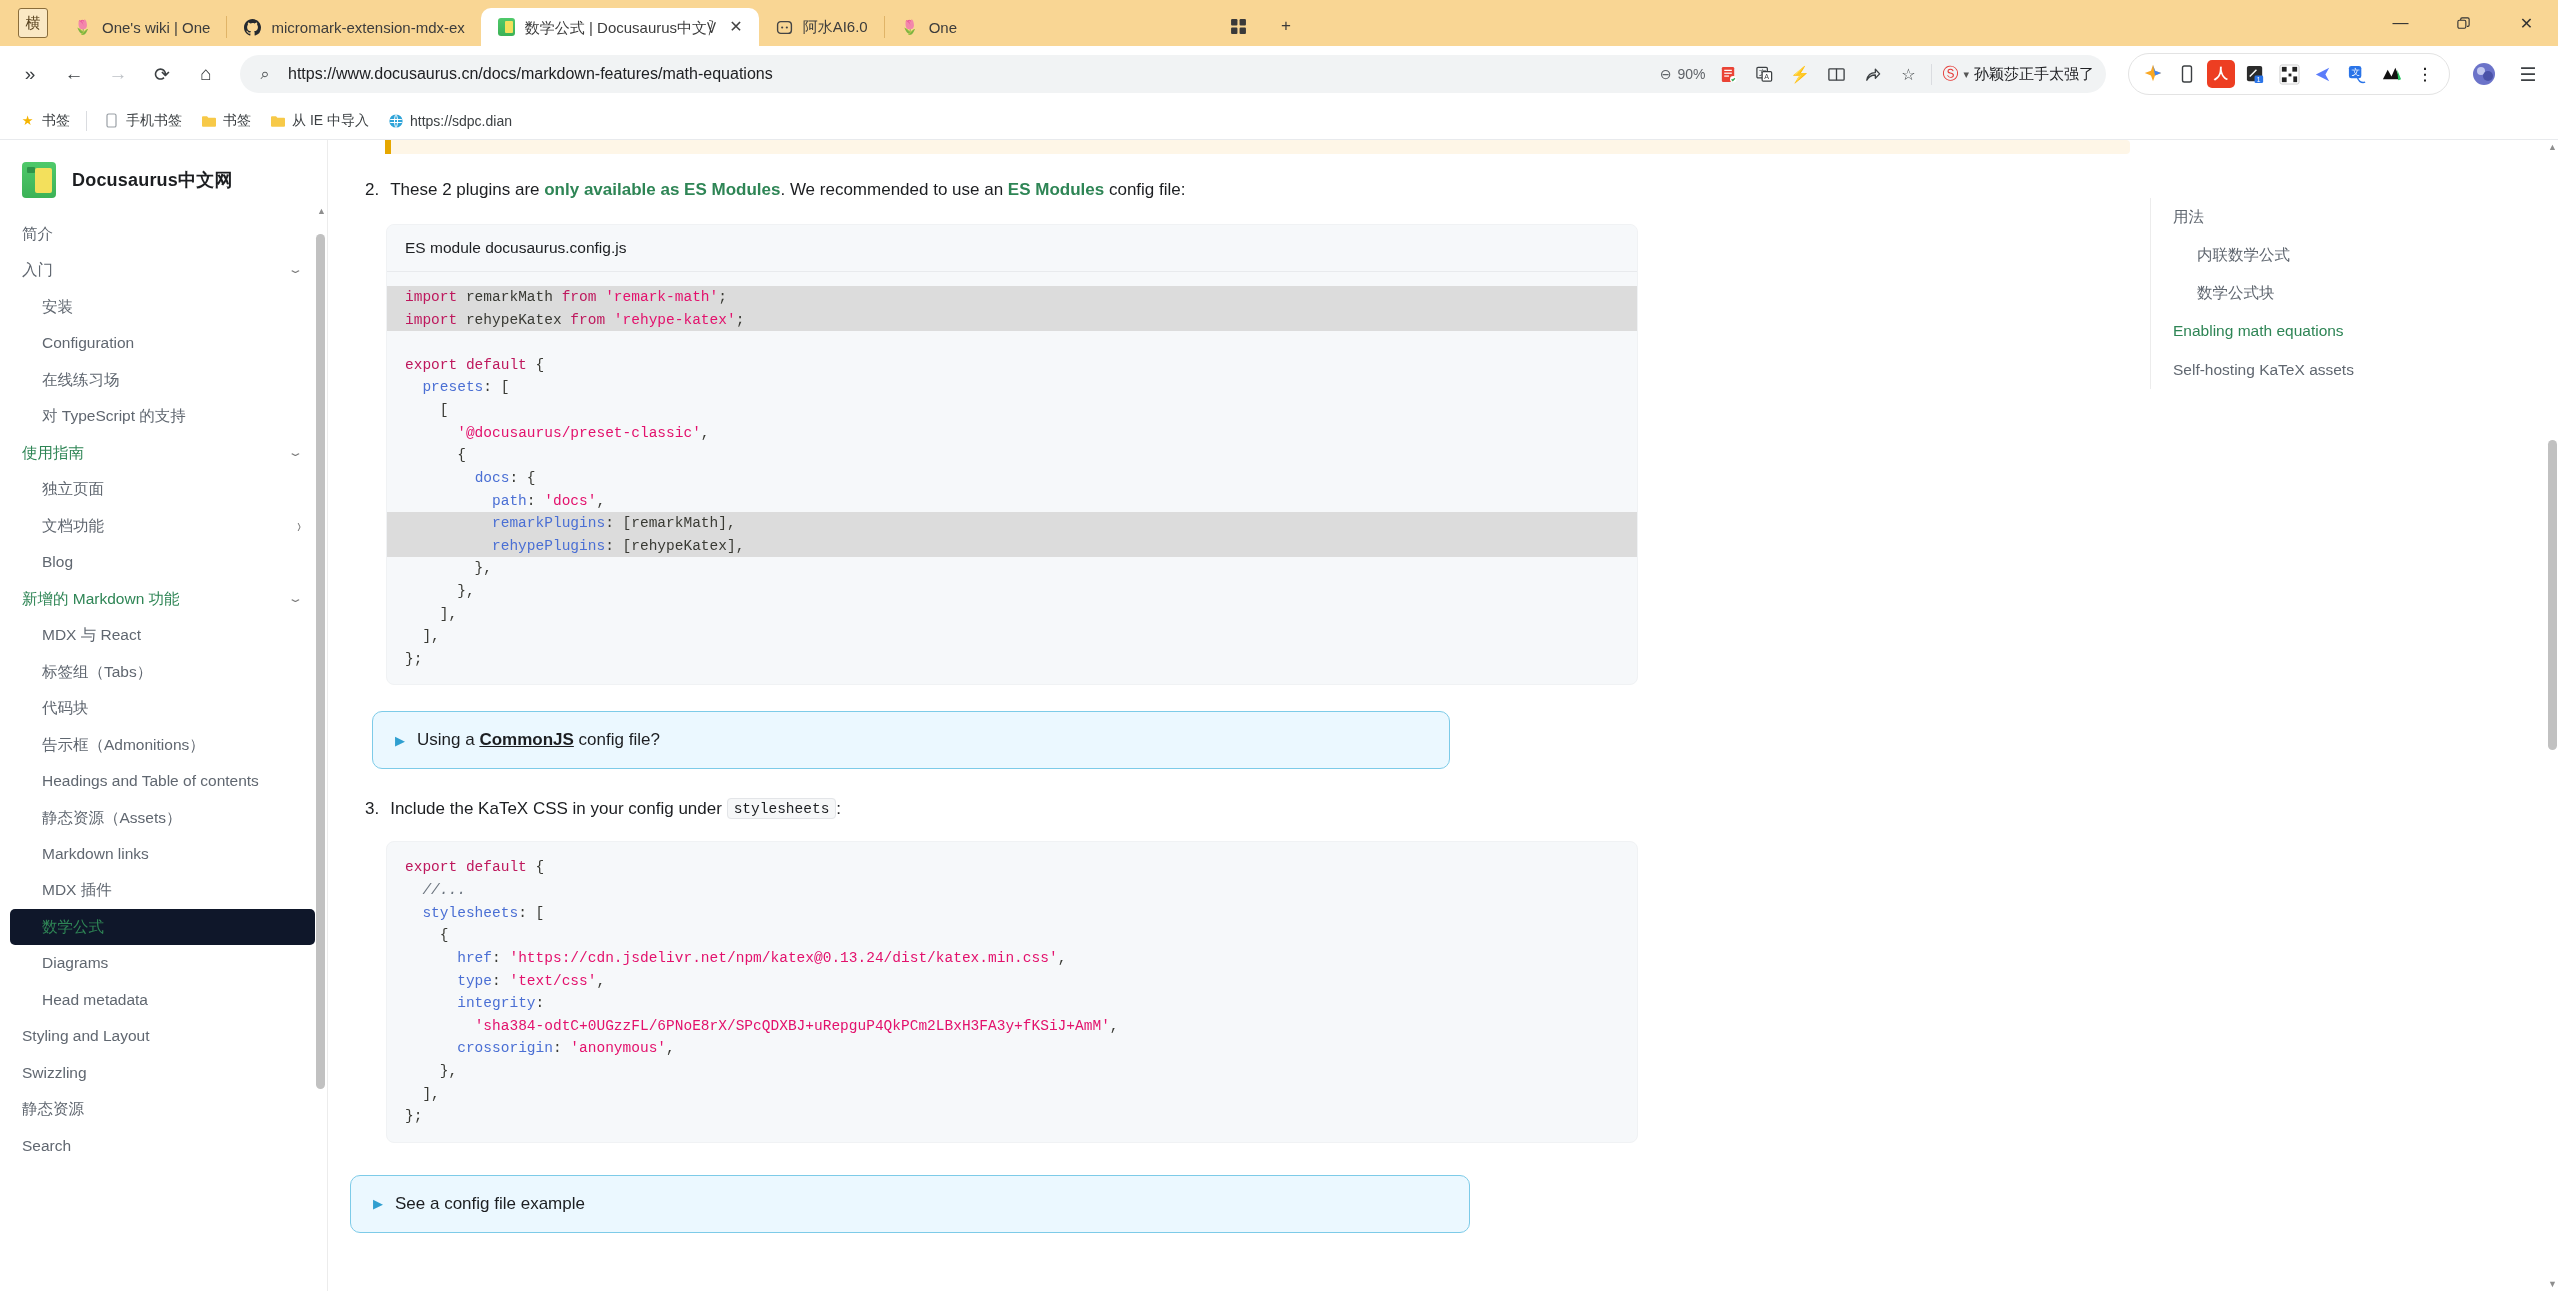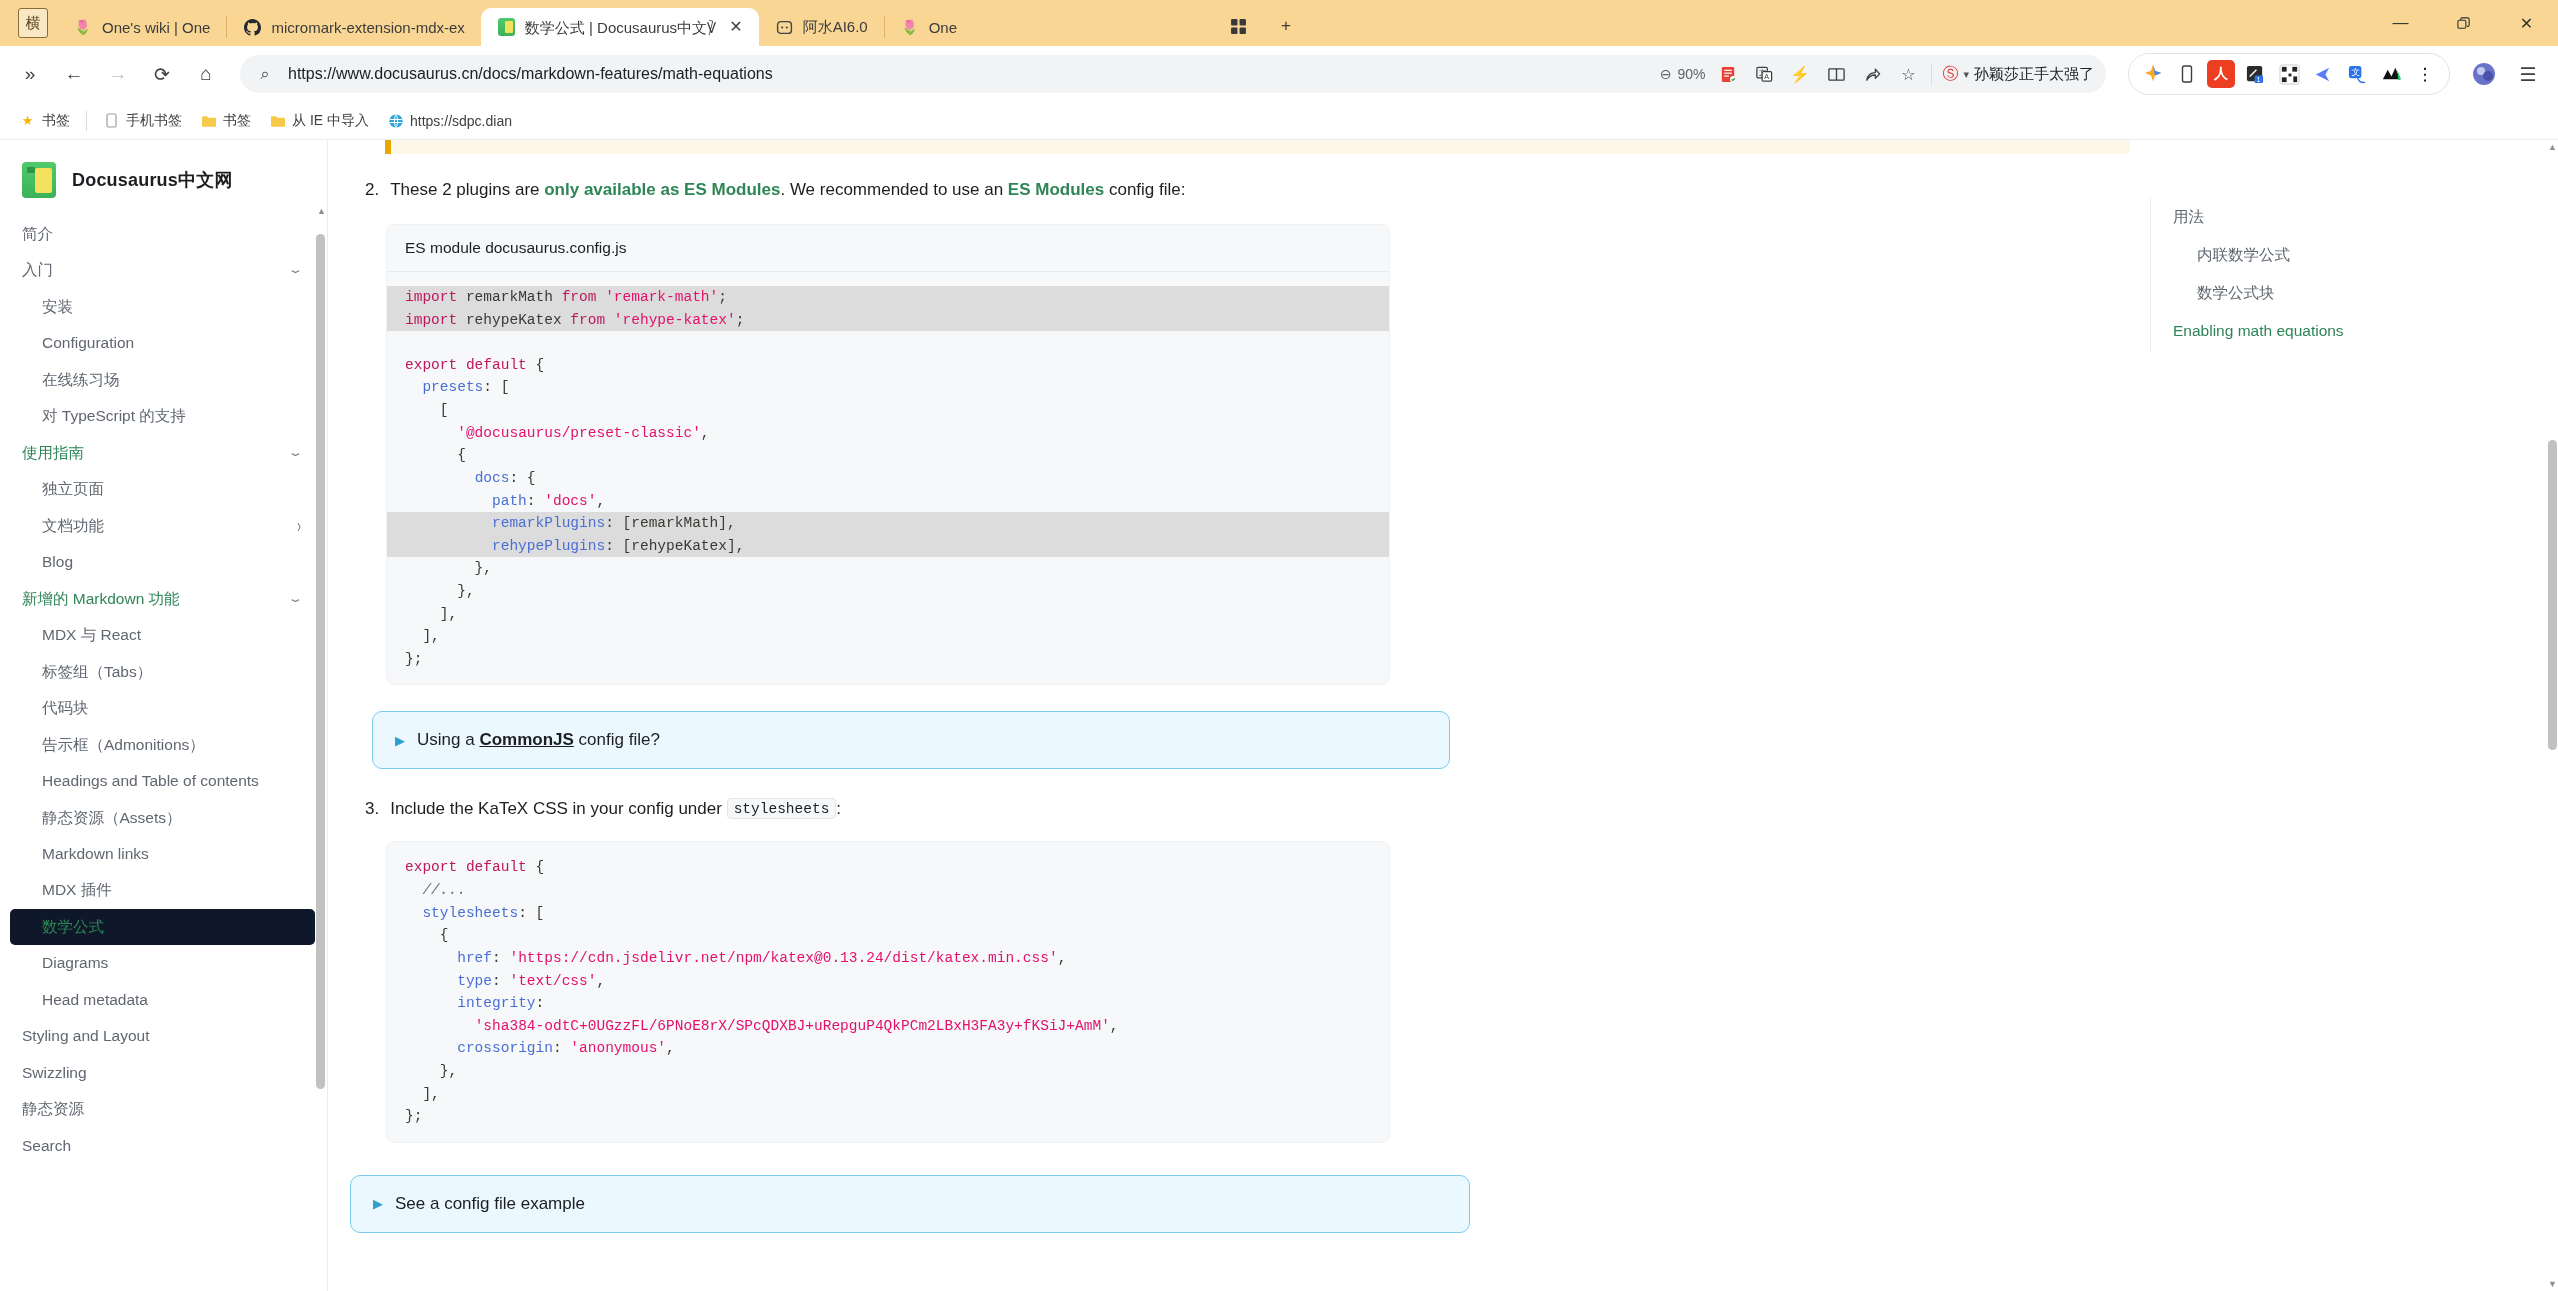--- a/index.html
+++ b/index.html
@@ -117,21 +117,21 @@
   .ol-num { flex:0 0 auto; color:#1c1e21; }
   .ol-text { flex:1 1 auto; }
   .ol-text b { color:#2e8555; font-weight:bold; }
   code.inline {
     font-family:"Liberation Mono", monospace; font-size:14.5px;
     background:#f6f7f8; border:1px solid #e3e5e8; border-radius:4px;
     padding:1.5px 6px; color:#1c1e21; vertical-align:middle;
   }
 
   .codeblock {
-    margin:20px 0 0 36px; width:1004px; background:#f6f8fa;
+    margin:20px 0 0 36px; width:1252px; background:#f6f8fa;
     border-radius:8px; overflow:hidden; border:1px solid #f0f2f4;
   }
   .cb-title {
     padding:14px 18px; font-size:15.5px; color:#1c1e21;
     border-bottom:1px solid #e8eaed; background:#f6f8fa;
   }
   .cb-body { padding:14px 0; font-family:"Liberation Mono", monospace; font-size:14.5px; line-height:1.56; }
   .cline { padding:0 18px; white-space:pre; color:#393a34; }
   .cline.hl { background:#dcdcdc; }
   .k { color:#be185d; }        
@@ -555,20 +555,21 @@
         </div>
 
       </div>
 
       <div class="toc">
         <div class="toc-inner" id="toc-list">
             <div class="toc-item">用法</div>
             <div class="toc-item l2">内联数学公式</div>
             <div class="toc-item l2">数学公式块</div>
             <div class="toc-item active">Enabling math equations</div>
+            <div class="toc-item">Self-hosting KaTeX assets</div>
           </div>
       </div>
     </div>
 
     <div class="page-scroll">
       <div class="arrow" style="top:2px;">▲</div>
       <div class="thumb"></div>
       <div class="arrow" style="bottom:2px;">▼</div>
     </div>
 

